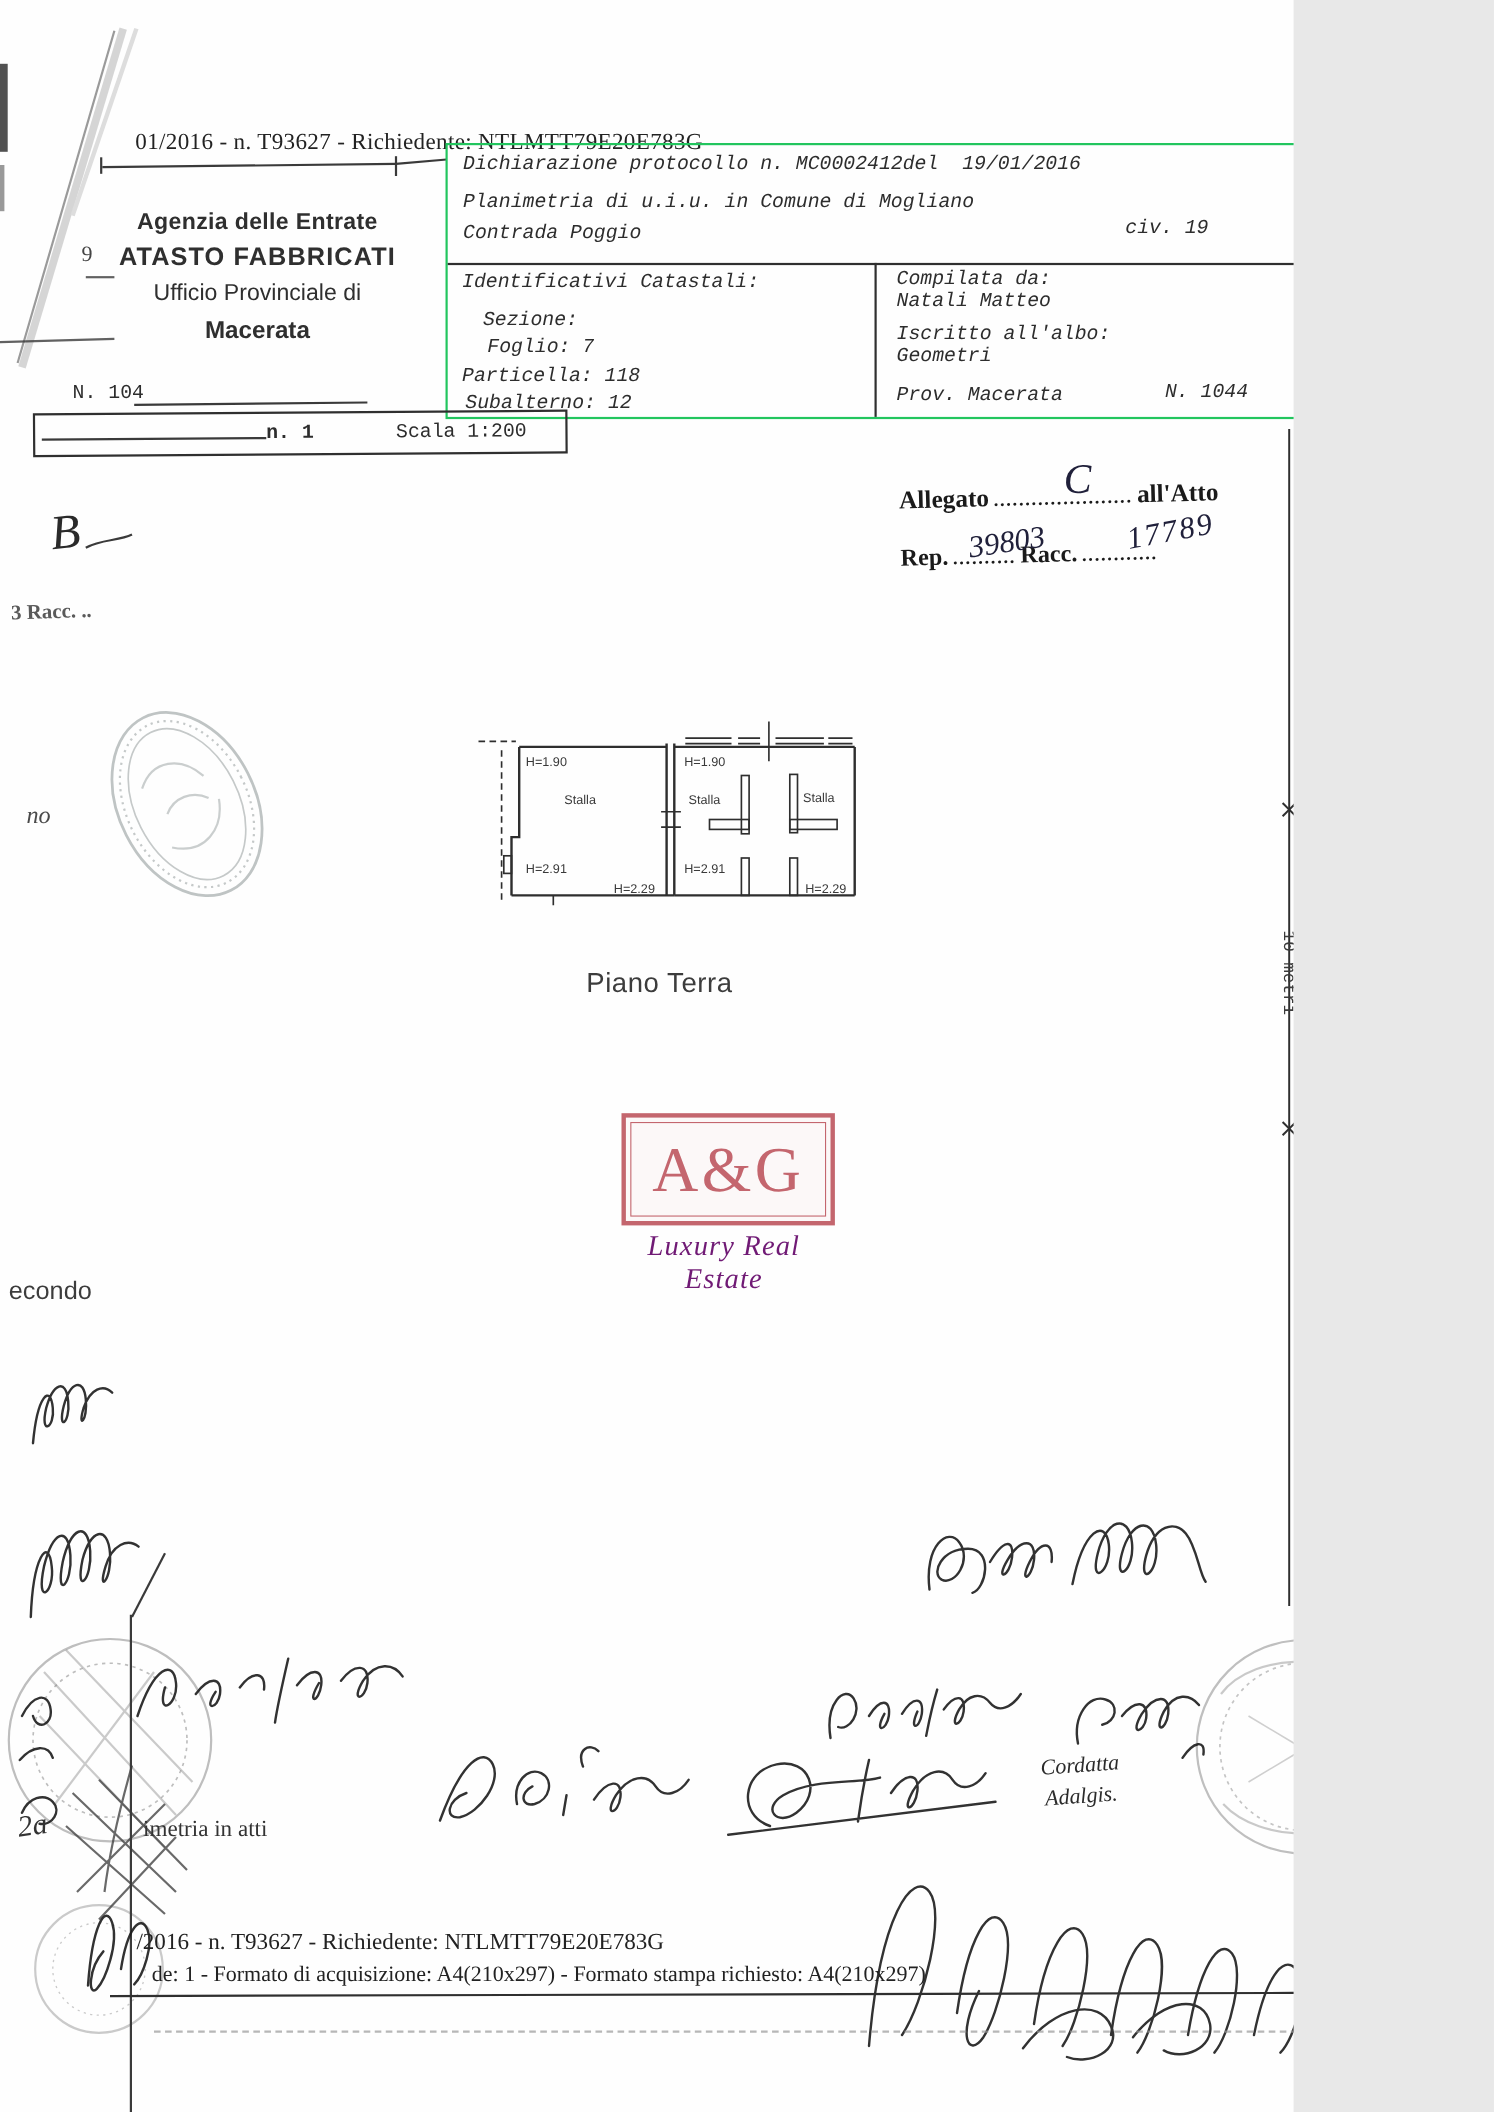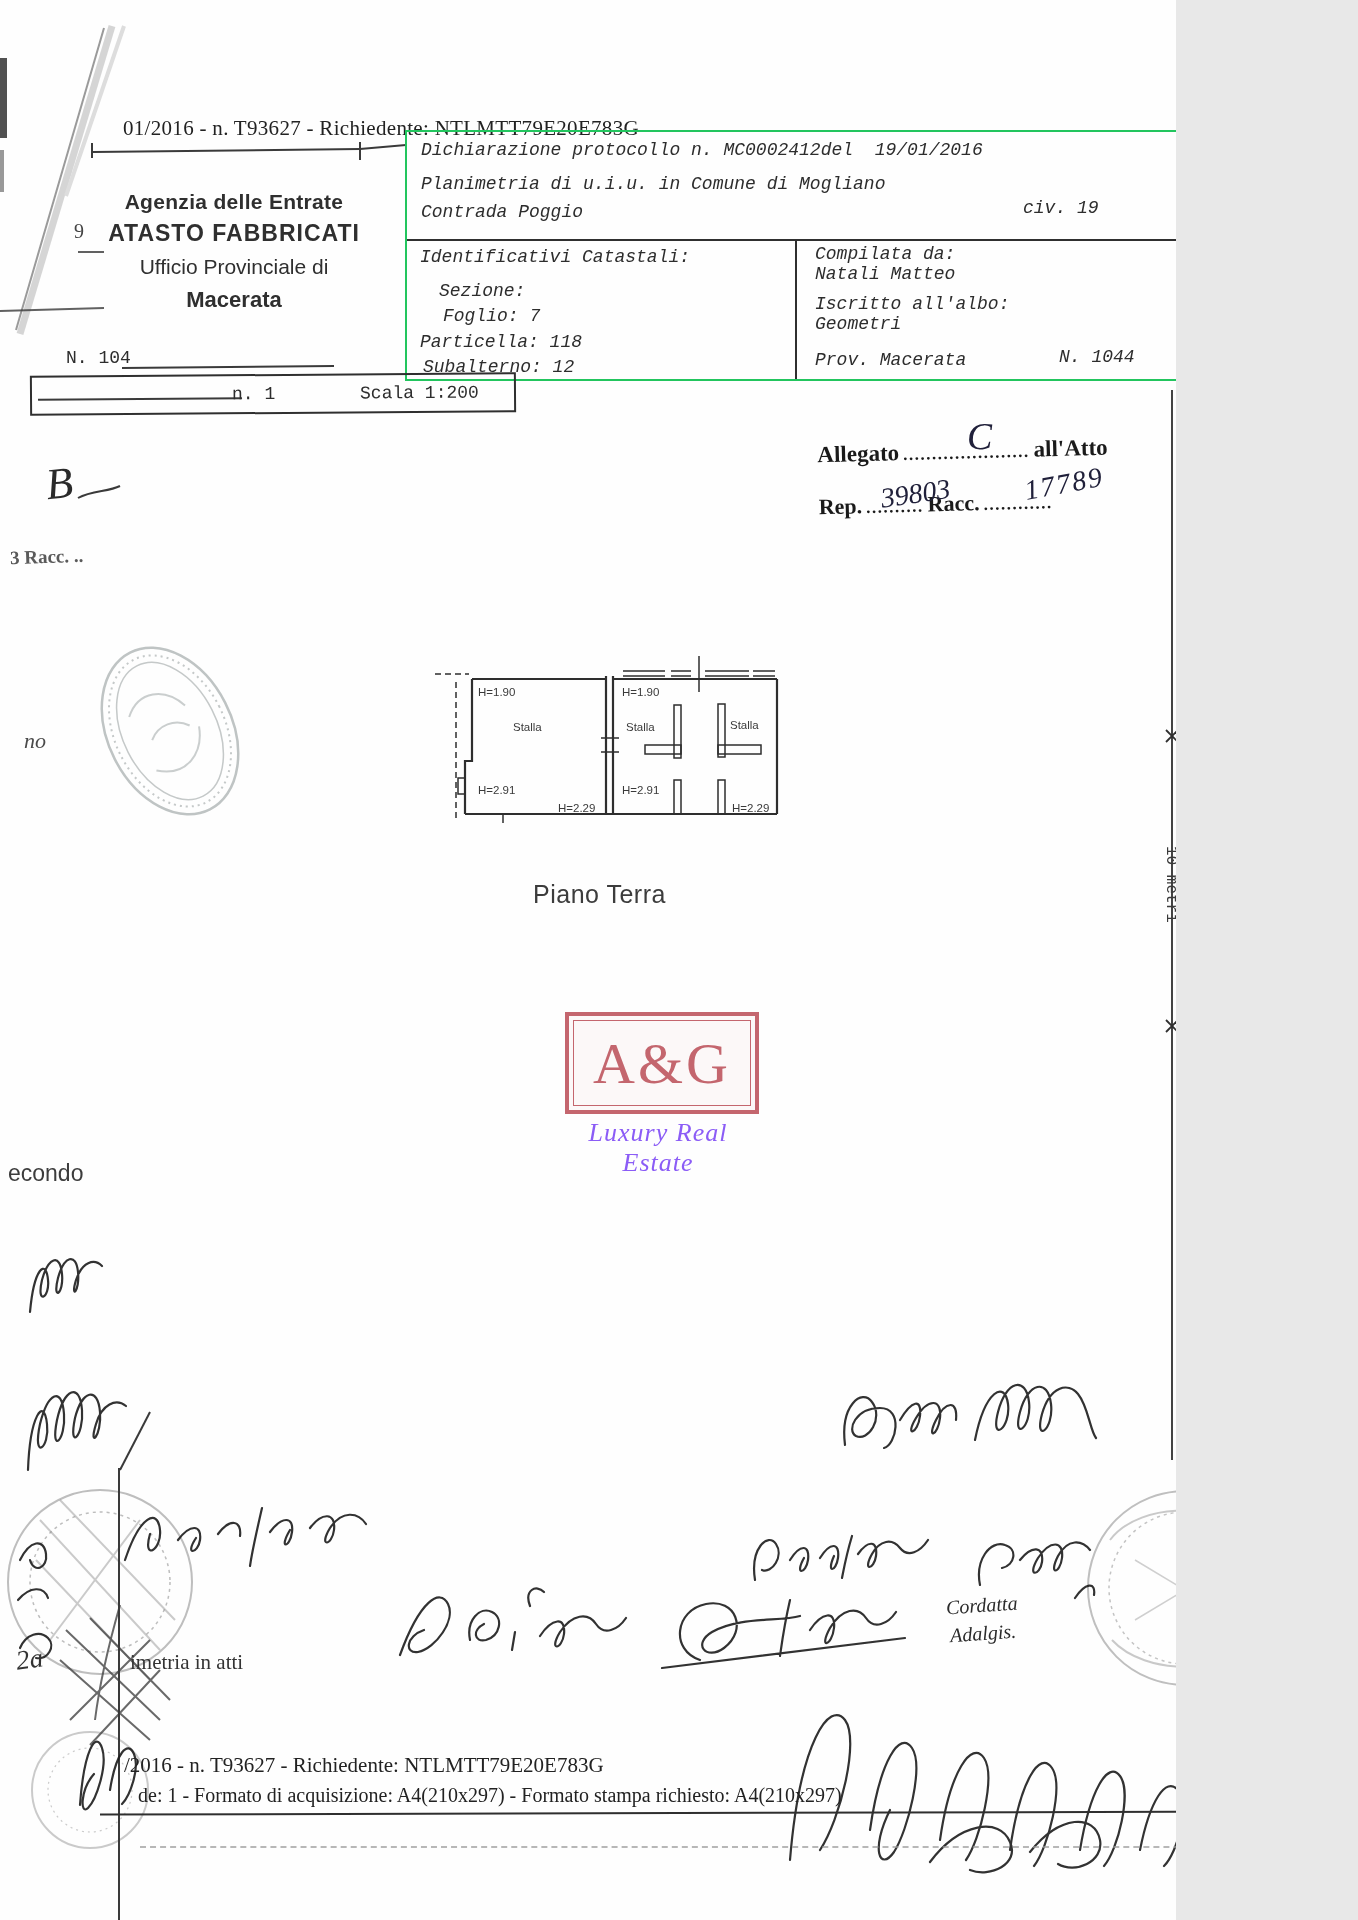--- a/index.html
+++ b/index.html
@@ -21,21 +21,21 @@
   
   .decl-box{left:405px;top:130px;width:770px;height:247px;border:2px solid #22c55e;font-size:18px;font-style:italic;}
   .decl-box .ln{position:absolute;white-space:pre;}
   .decl-hr{position:absolute;left:0;top:107px;width:770px;border-top:2px solid #2f2f2f;}
   .decl-vr{position:absolute;left:388px;top:107px;height:140px;border-left:2px solid #2f2f2f;}
   
   .n104{left:66px;top:348px;font-size:18px;}
   .n104-line{left:122px;top:366px;width:212px;border-top:2px solid #3a3a3a;transform:rotate(-.6deg);}
   .scale-box{left:30px;top:374px;width:482px;height:36px;border:2px solid #2f2f2f;transform:rotate(-.4deg);}
   .scale-box .dash{position:absolute;left:6px;top:21px;width:204px;border-top:2px solid #3a3a3a;}
-  .scale-box .n1{position:absolute;left:200px;top:8px;font-size:18px;}
+  .scale-box .n1{position:absolute;left:210px;top:8px;font-size:18px;font-weight:bold;}
   .scale-box .scala{position:absolute;left:328px;top:8px;font-size:18px;}
   
   .frag9{left:74px;top:220px;font-size:20px;color:#444;}
   .fragB{left:46px;top:458px;font-size:44px;color:#2a2a2a;transform:rotate(-6deg);}
   .fragRacc{left:10px;top:546px;font-size:19px;font-weight:700;color:#5a5a5a;transform:rotate(-2deg);white-space:pre;}
   .fragNo{left:24px;top:728px;font-size:22px;color:#4a4a4a;}
   .fragSec{left:8px;top:1160px;font-size:23px;color:#3c3c3c;}
   .frag2a{left:16px;top:1644px;font-size:27px;color:#333;transform:rotate(-8deg);}
   
   .allegato{left:818px;top:438px;width:330px;transform:rotate(-1.5deg);font-weight:700;color:#1a1a1a;}
@@ -46,21 +46,21 @@
   .allegato .repv{position:absolute;left:62px;top:38px;font-size:28px;font-weight:400;transform:rotate(-7deg);}
   .allegato .raccv{position:absolute;left:206px;top:32px;font-size:28px;font-weight:400;transform:rotate(-9deg);letter-spacing:2px;}
   
   .caption{left:533px;top:880px;font-size:25px;color:#3c3c3c;letter-spacing:.5px;}
   
   .wm-box{left:565px;top:1012px;width:186px;height:94px;border:4px solid var(--wm,#c4666e);background:rgba(196,102,110,.04);}
   .wm-inner{position:absolute;left:4px;top:4px;right:4px;bottom:4px;border:1px solid var(--wm,#c4666e);
             display:flex;align-items:center;justify-content:center;}
   .wm-title{font-size:58px;letter-spacing:3px;color:var(--wm,#c4666e);font-family:"Liberation Serif",serif;}
   .wm-sub{left:560px;top:1118px;width:196px;text-align:center;font-size:26px;font-style:italic;
-          color:#8b5cf6;font-family:"Liberation Serif",serif;letter-spacing:1px;}
+          color:#701a75;font-family:"Liberation Serif",serif;letter-spacing:1px;}
   
   .measure-label{left:1180px;top:846px;font-size:16px;color:#3a3a3a;transform:rotate(90deg);transform-origin:left top;white-space:nowrap;}
   
   .hw1{left:946px;top:1594px;font-size:20px;transform:rotate(-4deg);color:#2b2b2b;}
   .hw2{left:950px;top:1622px;font-size:20px;transform:rotate(-4deg);color:#2b2b2b;}
   
   .f-atti{left:130px;top:1650px;font-size:21px;color:#333;}
   .f-req{left:124px;top:1753px;font-size:21px;color:#222;}
   .f-fmt{left:138px;top:1784px;font-size:20px;color:#222;}
   .f-underline{left:100px;top:1812px;width:1220px;border-top:2px solid #2f2f2f;transform:rotate(-.15deg);}

